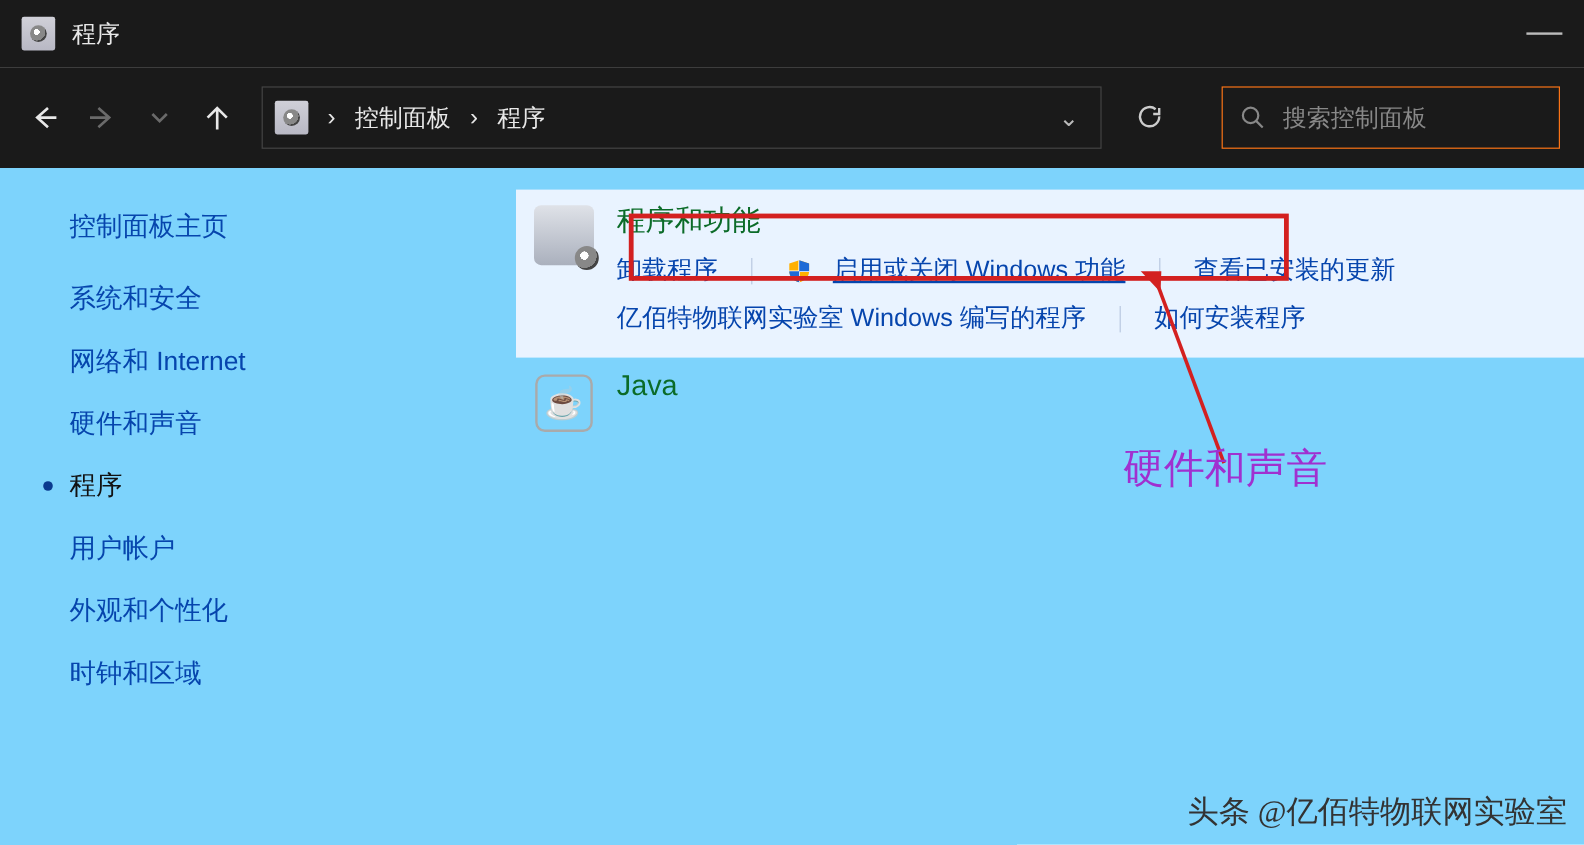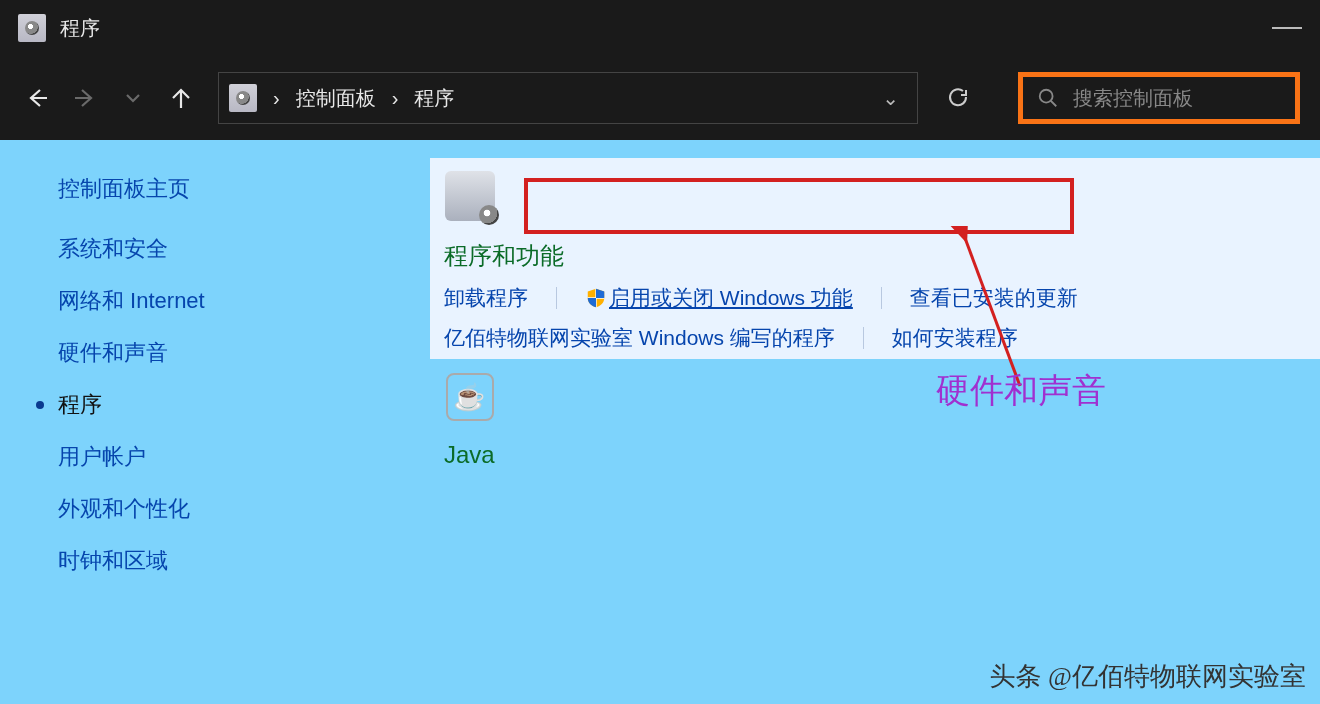--- a/index.html
+++ b/index.html
@@ -14,38 +14,38 @@
   .nav-icon { width: 34px; height: 34px; display: flex; align-items: center; justify-content: center; color: #e8e8e8; cursor: pointer; }
   .nav-icon.dim { color: #6a6a6a; }
   .nav-icon svg { width: 24px; height: 24px; stroke: currentColor; fill: none; stroke-width: 2.2; }
   .addr { flex: 0 0 700px; height: 52px; border: 1px solid #444; margin-left: 6px; display: flex; align-items: center; color: #e8e8e8; font-size: 20px; padding: 0 10px; gap: 2px; }
   .addr .ai-icon{margin-right:6px;}
   .addr .crumb { padding: 4px 6px; cursor: pointer; }
   .addr .chev { color:#e8e8e8; padding:4px 8px; }
   .addr-spacer { flex: 1; }
   .addr .v { color:#bbb; padding:4px 8px;}
   .refresh { width: 52px; height: 52px; display:flex; align-items:center; justify-content:center; color:#bbb; }
-  .search { flex:1; height: 52px; border: 5px solid #f97316; margin-left: 20px; display: flex; align-items: center; color: #888; font-size: 20px; padding: 0 14px; gap: 14px; }
+  .search { flex:1; height: 52px; border: 1px solid #f97316; margin-left: 20px; display: flex; align-items: center; color: #888; font-size: 20px; padding: 0 14px; gap: 14px; }
   .search svg { width:22px;height:22px;stroke:#888;fill:none;stroke-width:2;}
   .body { flex:1; display:flex; background:#7dd3fc; position:relative; }
   .sidebar { width: 430px; padding: 34px 0 0 58px; }
   .sb-home { color:#0645ad; font-size: 22px; margin-bottom: 30px; cursor:pointer;}
   .sb-item { color:#0645ad; font-size: 22px; margin-bottom: 22px; cursor:pointer; display:flex; align-items:center;}
   .sb-item.active { color:#111; font-weight:500; }
   .sb-item.active::before { content:""; width:8px;height:8px;border-radius:50%;background:#0a3a8f; position:absolute; left:36px; }
   .main { flex:1; padding-top: 18px; position:relative; }
-  .section { display:flex; align-items:flex-start; padding: 10px 20px 1px 14px; gap: 18px; flex-direction: column; }
+  .section { display:flex; align-items:flex-start; padding: 10px 20px 12px 14px; gap: 18px; }
   .section.hl { background:#e9f3ff; }
   .sec-icon { width:52px;height:52px; display:flex;align-items:center;justify-content:center; margin-top:2px;}
   .sec-body { flex:1; }
   .sec-title { color:#0b6b28; font-size: 24px; margin-bottom: 6px; cursor:pointer;}
   .sec-links { display:flex; flex-wrap:wrap; gap: 0 28px; align-items:center; }
   .sec-links .lk { color:#0645ad; font-size: 21px; cursor:pointer; line-height: 40px; }
   .sec-links .sep { width:1px; height:22px; background:#b8c8e0; }
-  .shield { display:inline-flex; align-items:center; gap:2px; position:relative;}
+  .shield { display:inline-flex; align-items:center; gap:17px; position:relative;}
   .shield svg{width:22px;height:22px;}
   .hl-lk { text-decoration: underline; }
   .redbox { position:absolute; border:4px solid #d32020; pointer-events:none; }
   .arrow-svg { position:absolute; pointer-events:none; }
   .annot { position:absolute; color:#a030d0; font-size:34px; font-family:"KaiTi","STKaiti",serif; }
   .watermark { position:absolute; right:14px; bottom:10px; font-size:26px; color:#333; font-family:"SimSun",serif; }
   
   .ico-prog{width:50px;height:50px;background:linear-gradient(#dfe2e8,#aab0bd);border-radius:6px;position:relative;}
   .ico-prog::after{content:"";position:absolute;right:-4px;bottom:-4px;width:20px;height:20px;border-radius:50%;background:radial-gradient(circle at 40% 40%,#fff 0 20%,#888 21% 60%,#444 61% 100%);}
   .ico-def{width:46px;height:46px;background:linear-gradient(#3b6dd8,#2e5cc0);border-radius:4px;position:relative;}

